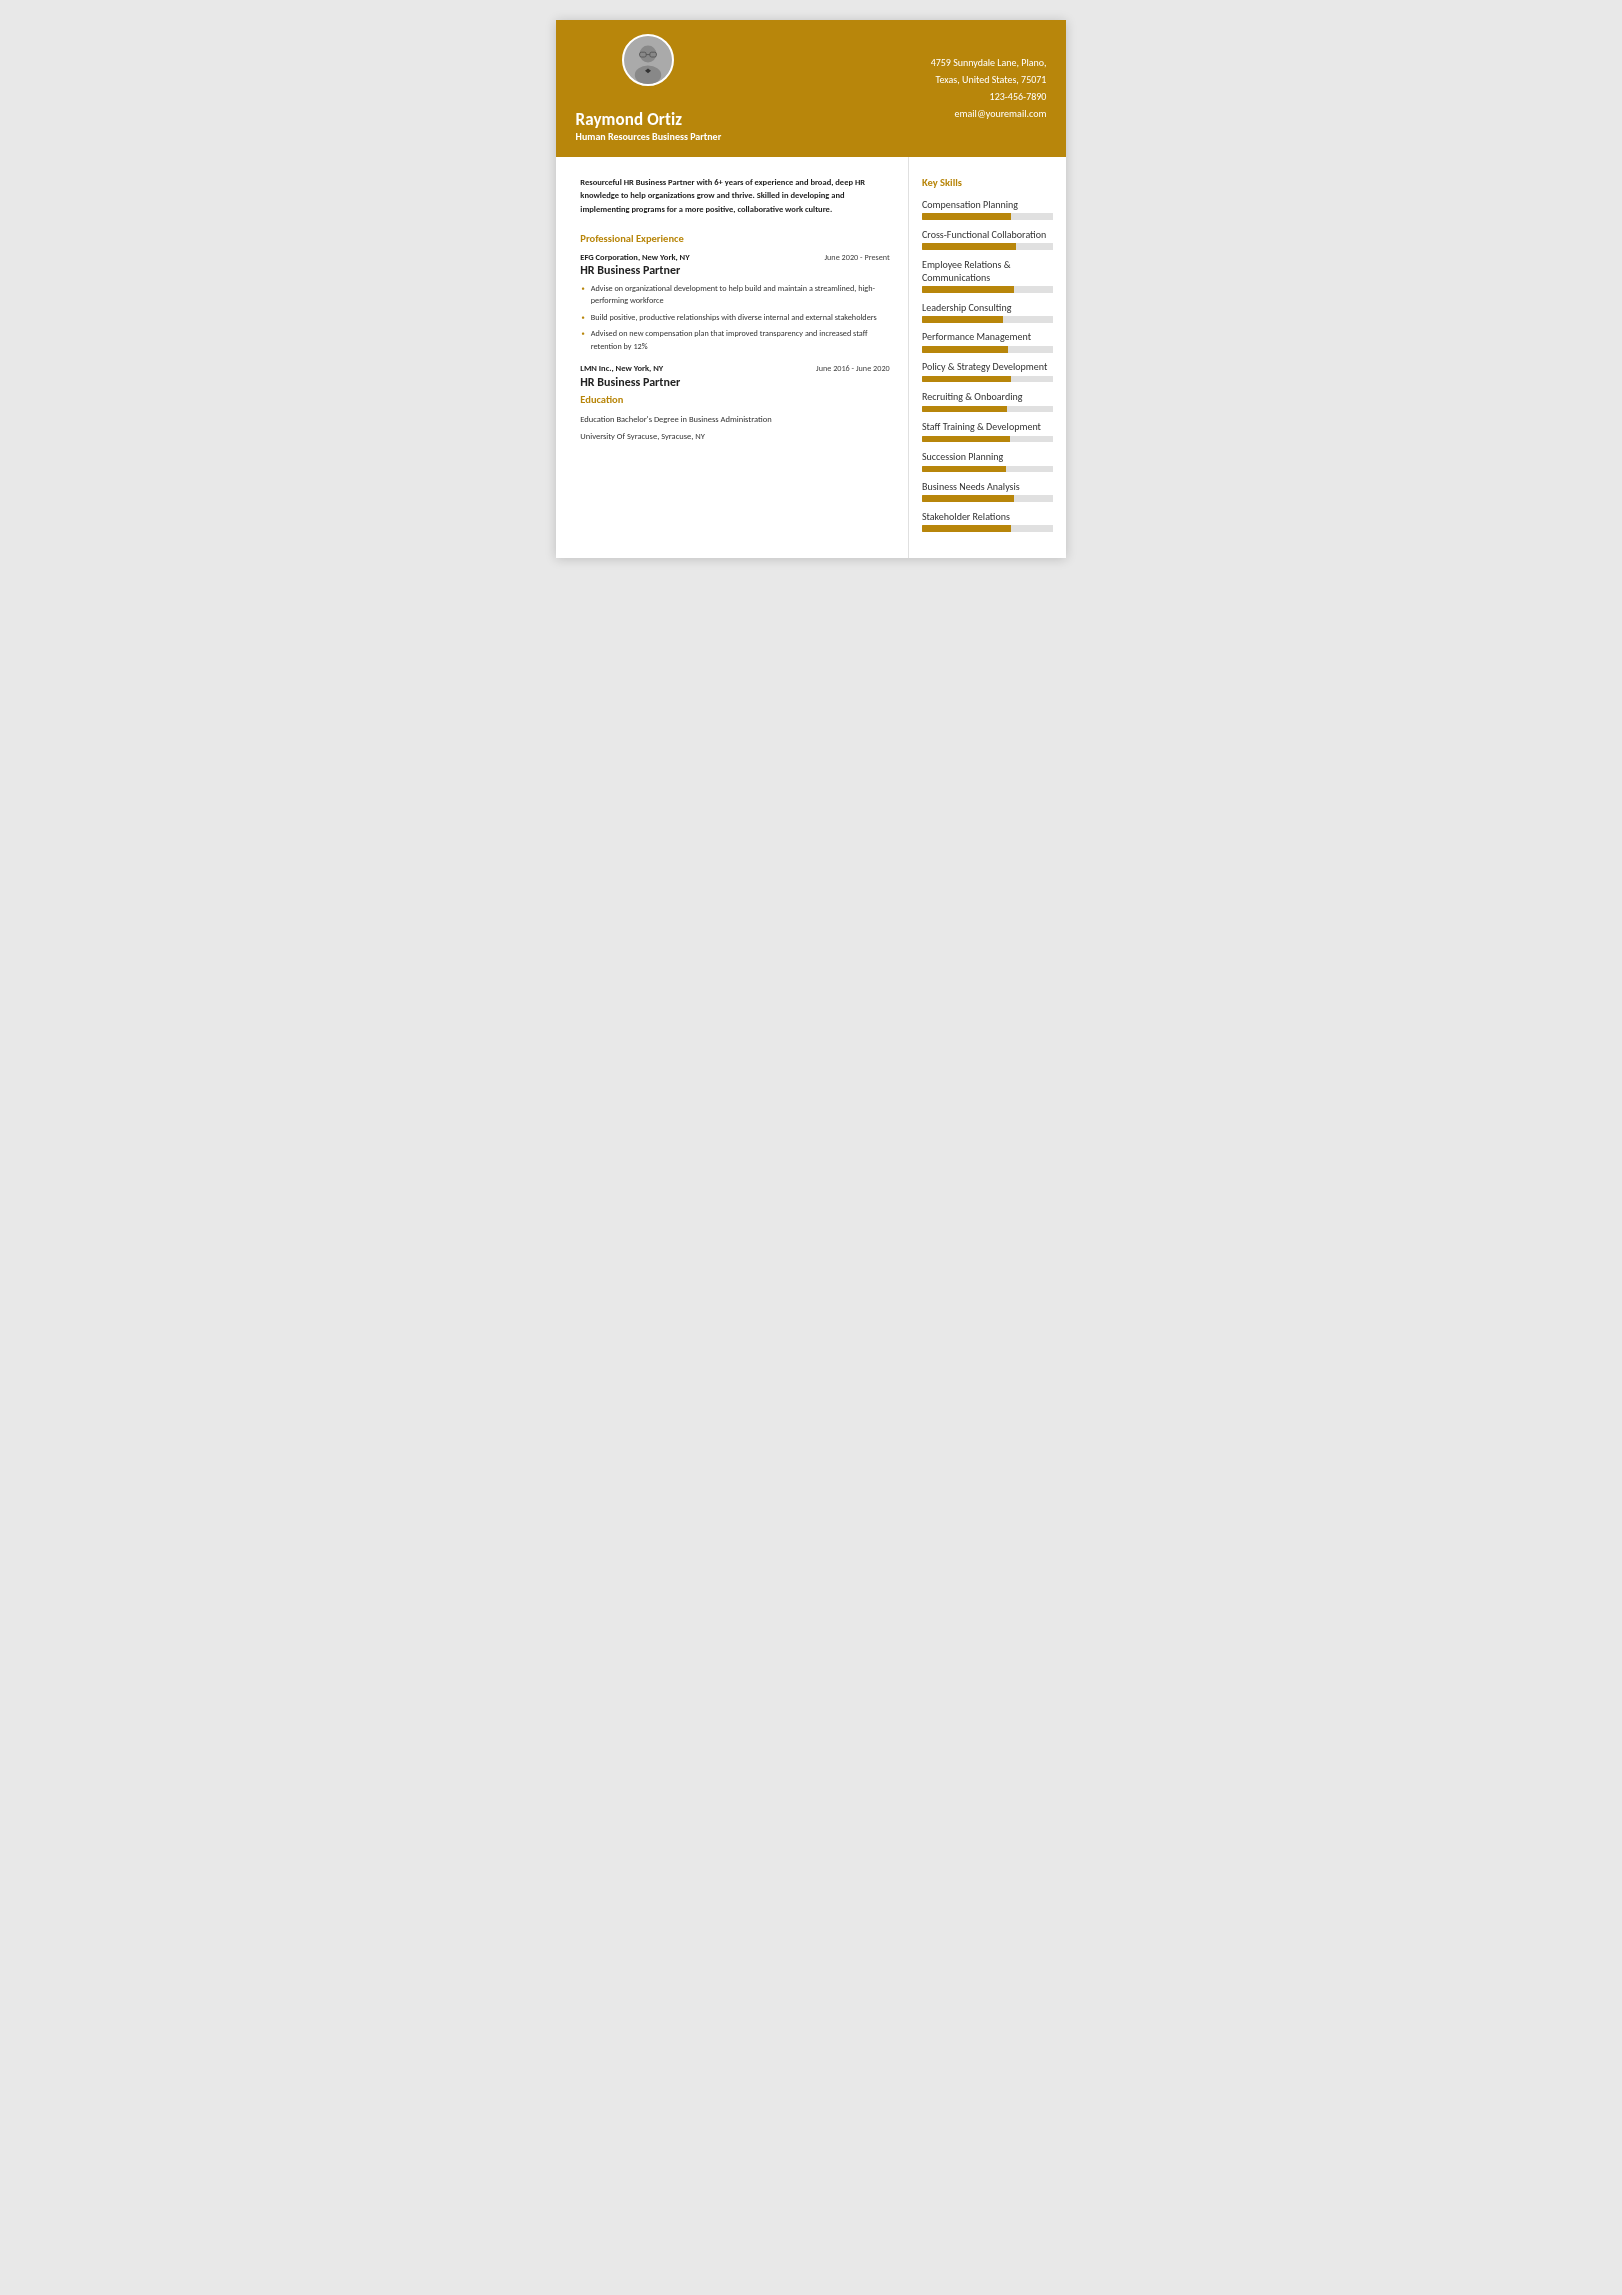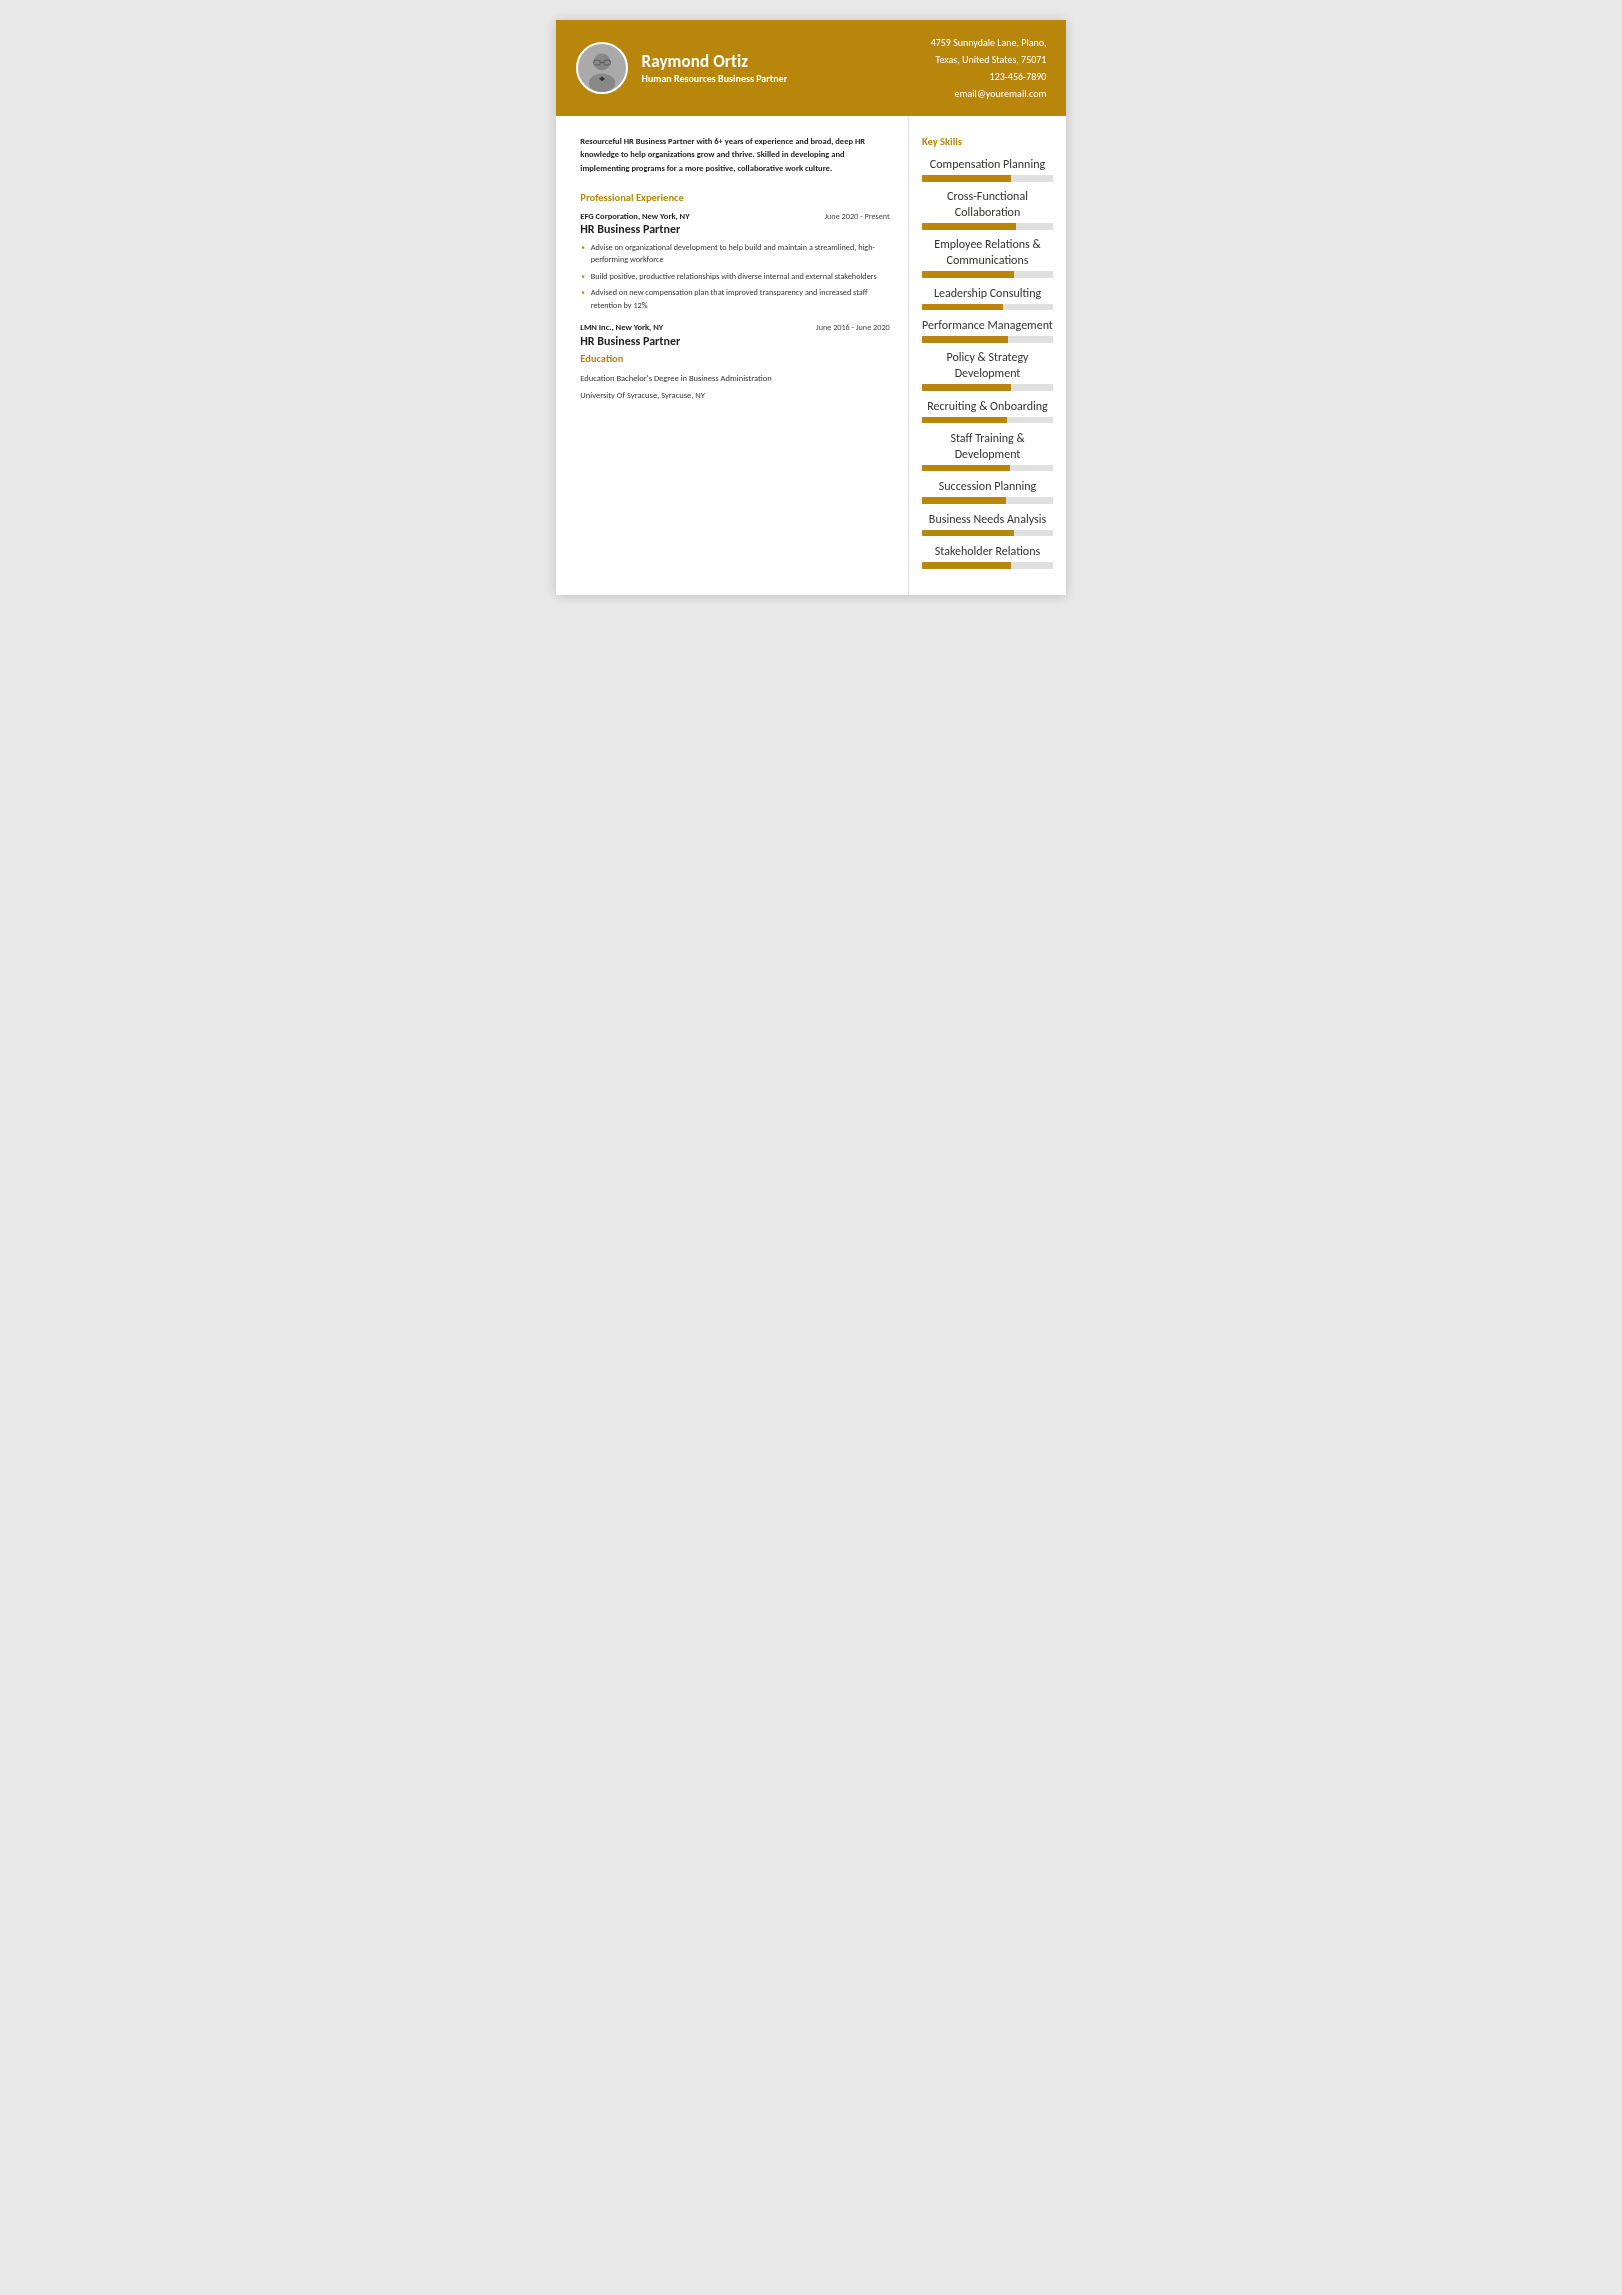--- a/index.html
+++ b/index.html
@@ -20,21 +20,22 @@
     .header {
       background: #b8860b;
       display: flex;
       align-items: center;
       padding: 14.4px 19.6px;
       justify-content: space-between;
     }
     .header-left {
       display: flex;
       align-items: center;
-      gap: 14px;
+      gap: 23px;
+      flex-direction: column;
     }
     .avatar {
       width: 52px;
       height: 52px;
       border-radius: 50%;
       background: #ccc;
       overflow: hidden;
       flex-shrink: 0;
       border: 2px solid #fff;
       display: flex;
@@ -150,25 +151,24 @@
     .skills-title {
       color: #b8860b;
       font-size: 10.5px;
       font-weight: 700;
       margin-bottom: 9.2px;
     }
     .skill-item {
       margin-bottom: 7.8px;
     }
     .skill-name {
-      font-size: 12px;
+      font-size: 10px;
       color: #333;
       margin-bottom: 2.6px;
       line-height: 1.3;
-      text-align: center;
     }
     .skill-bar-bg {
       width: 100%;
       height: 6.5px;
       background: #e0e0e0;
       border-radius: 0.7px;
       display: flex;
       gap: 0;
     }
     .skill-bar-fill {

